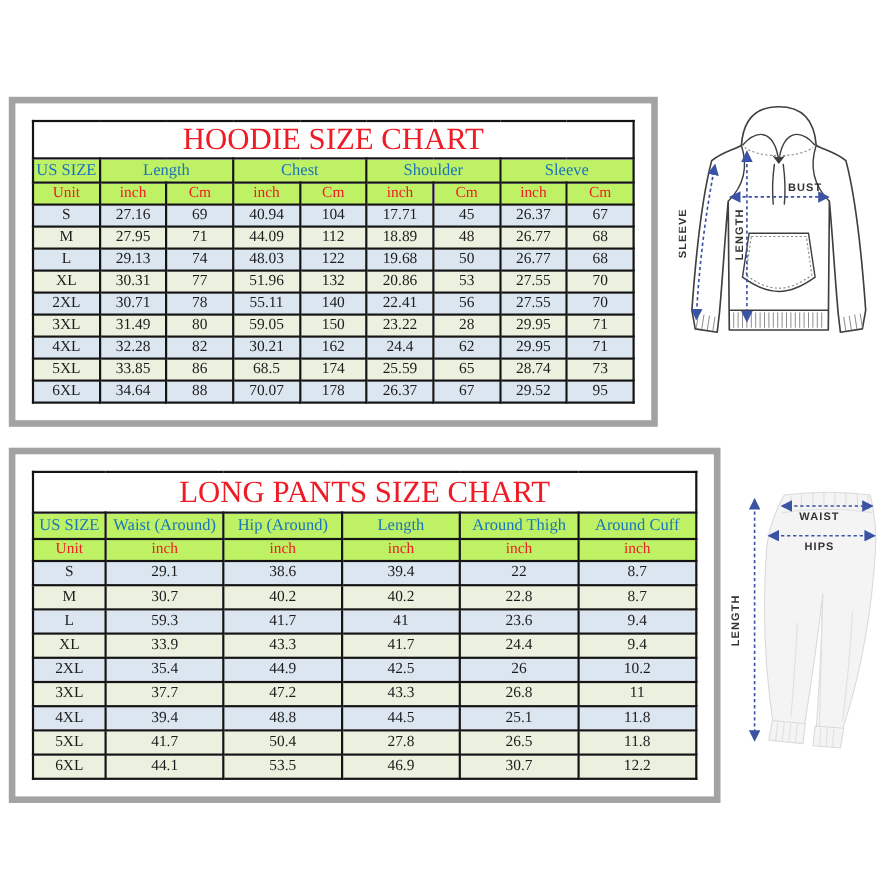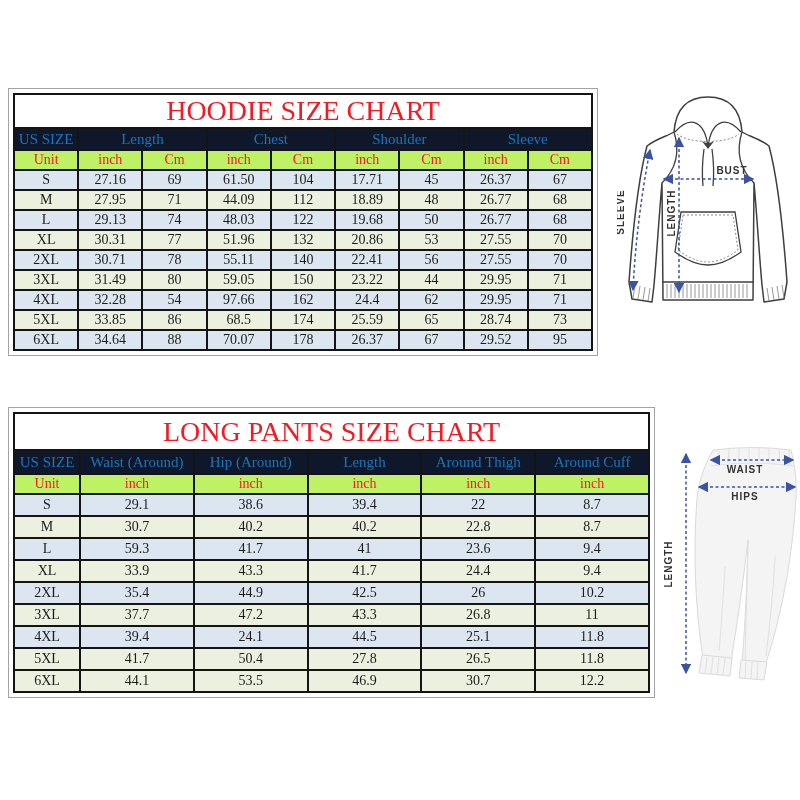--- a/index.html
+++ b/index.html
@@ -1,33 +1,33 @@
 <!DOCTYPE html>
 <html><head>
 <meta charset="utf-8">
 <style>
   html,body{margin:0;padding:0;}
   body{
     width:800px;height:800px;background:#ffffff;position:relative;
     font-family:"Liberation Serif", serif;
   }
   .tbl-wrap{
-    position:absolute;border:1px solid #a3a3a3;padding:4px;background:#fff;box-sizing:border-box;
+    position:absolute;border:6px solid #a3a3a3;padding:15px;background:#fff;box-sizing:border-box;
   }
   .hoodie-wrap{left:8px;top:88px;width:590px;}
   .pants-wrap{left:8px;top:407px;width:647px;}
   table{border-collapse:collapse;width:100%;table-layout:fixed;}
   td,th{
     border:2px solid #141414;text-align:center;vertical-align:middle;
     padding:0;overflow:hidden;white-space:nowrap;
   }
   .title-cell{background:#fff;color:#ee1c25;}
   .hoodie-tbl .title-cell{height:31px;font-size:28px;}
   .pants-tbl  .title-cell{height:35px;font-size:28px;text-align:center;}
-  .head th{color:#1b75bc;font-weight:normal;background:#0f172a;font-size:15px;}
+  .head th{color:#1b75bc;font-weight:normal;background:#bef264;font-size:15px;}
   .hoodie-tbl .head th{height:20px;}
   .pants-tbl  .head th{height:22px;}
   .unit td{color:#ee1c25;font-size:14px;background:#bef264;}
   .hoodie-tbl .unit td{height:18px;}
   .pants-tbl  .unit td{height:18px;}
   tbody td{font-size:14px;color:#1c1c1c;}
   .hoodie-tbl tbody td{height:18px;}
   .pants-tbl  tbody td{height:20px;}
   tr.blue  td{background:#dce6f1;}
   tr.cream td{background:#ebf1de;}
@@ -83,21 +83,21 @@
         <td>Cm</td>
         <td>inch</td>
         <td>Cm</td>
       </tr>
     </thead>
     <tbody>
         <tr class="blue">
           <td>S</td>
           <td>27.16</td>
           <td>69</td>
-          <td>61.50</td>
+          <td>40.94</td>
           <td>104</td>
           <td>17.71</td>
           <td>45</td>
           <td>26.37</td>
           <td>67</td>
         </tr>
         <tr class="cream">
           <td>M</td>
           <td>27.95</td>
           <td>71</td>
@@ -141,29 +141,29 @@
           <td>27.55</td>
           <td>70</td>
         </tr>
         <tr class="cream">
           <td>3XL</td>
           <td>31.49</td>
           <td>80</td>
           <td>59.05</td>
           <td>150</td>
           <td>23.22</td>
-          <td>44</td>
+          <td>28</td>
           <td>29.95</td>
           <td>71</td>
         </tr>
         <tr class="blue">
           <td>4XL</td>
           <td>32.28</td>
-          <td>54</td>
-          <td>97.66</td>
+          <td>82</td>
+          <td>30.21</td>
           <td>162</td>
           <td>24.4</td>
           <td>62</td>
           <td>29.95</td>
           <td>71</td>
         </tr>
         <tr class="cream">
           <td>5XL</td>
           <td>33.85</td>
           <td>86</td>
@@ -265,21 +265,21 @@
           <td>3XL</td>
           <td>37.7</td>
           <td>47.2</td>
           <td>43.3</td>
           <td>26.8</td>
           <td>11</td>
         </tr>
         <tr class="blue">
           <td>4XL</td>
           <td>39.4</td>
-          <td>24.1</td>
+          <td>48.8</td>
           <td>44.5</td>
           <td>25.1</td>
           <td>11.8</td>
         </tr>
         <tr class="cream">
           <td>5XL</td>
           <td>41.7</td>
           <td>50.4</td>
           <td>27.8</td>
           <td>26.5</td>

